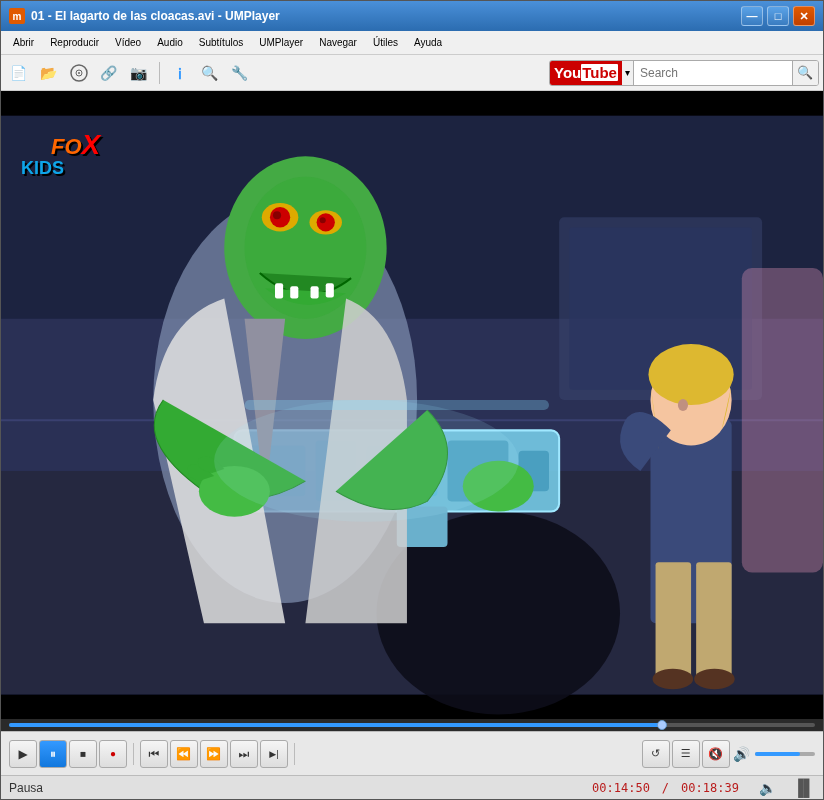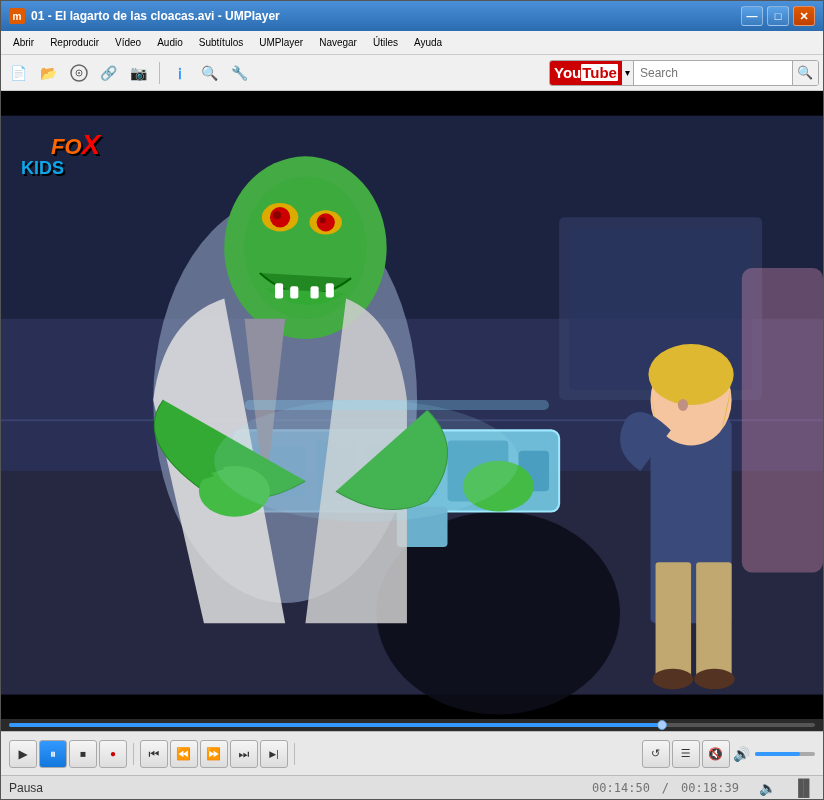--- a/index.html
+++ b/index.html
@@ -301,21 +301,21 @@
       border-top: 1px solid #bbb;
       flex-shrink: 0;
       font-size: 12px;
       color: #333;
       gap: 12px;
     }
     .status-text { flex: 1; }
     .time-display {
       font-family: monospace;
       font-size: 12px;
-      color: #737373;
+      color: #b91c1c;
     }
     .audio-icon {
       margin-left: 8px;
       font-size: 14px;
     }
   </style>
 </head>
 <body>
 
 <div class="window">

